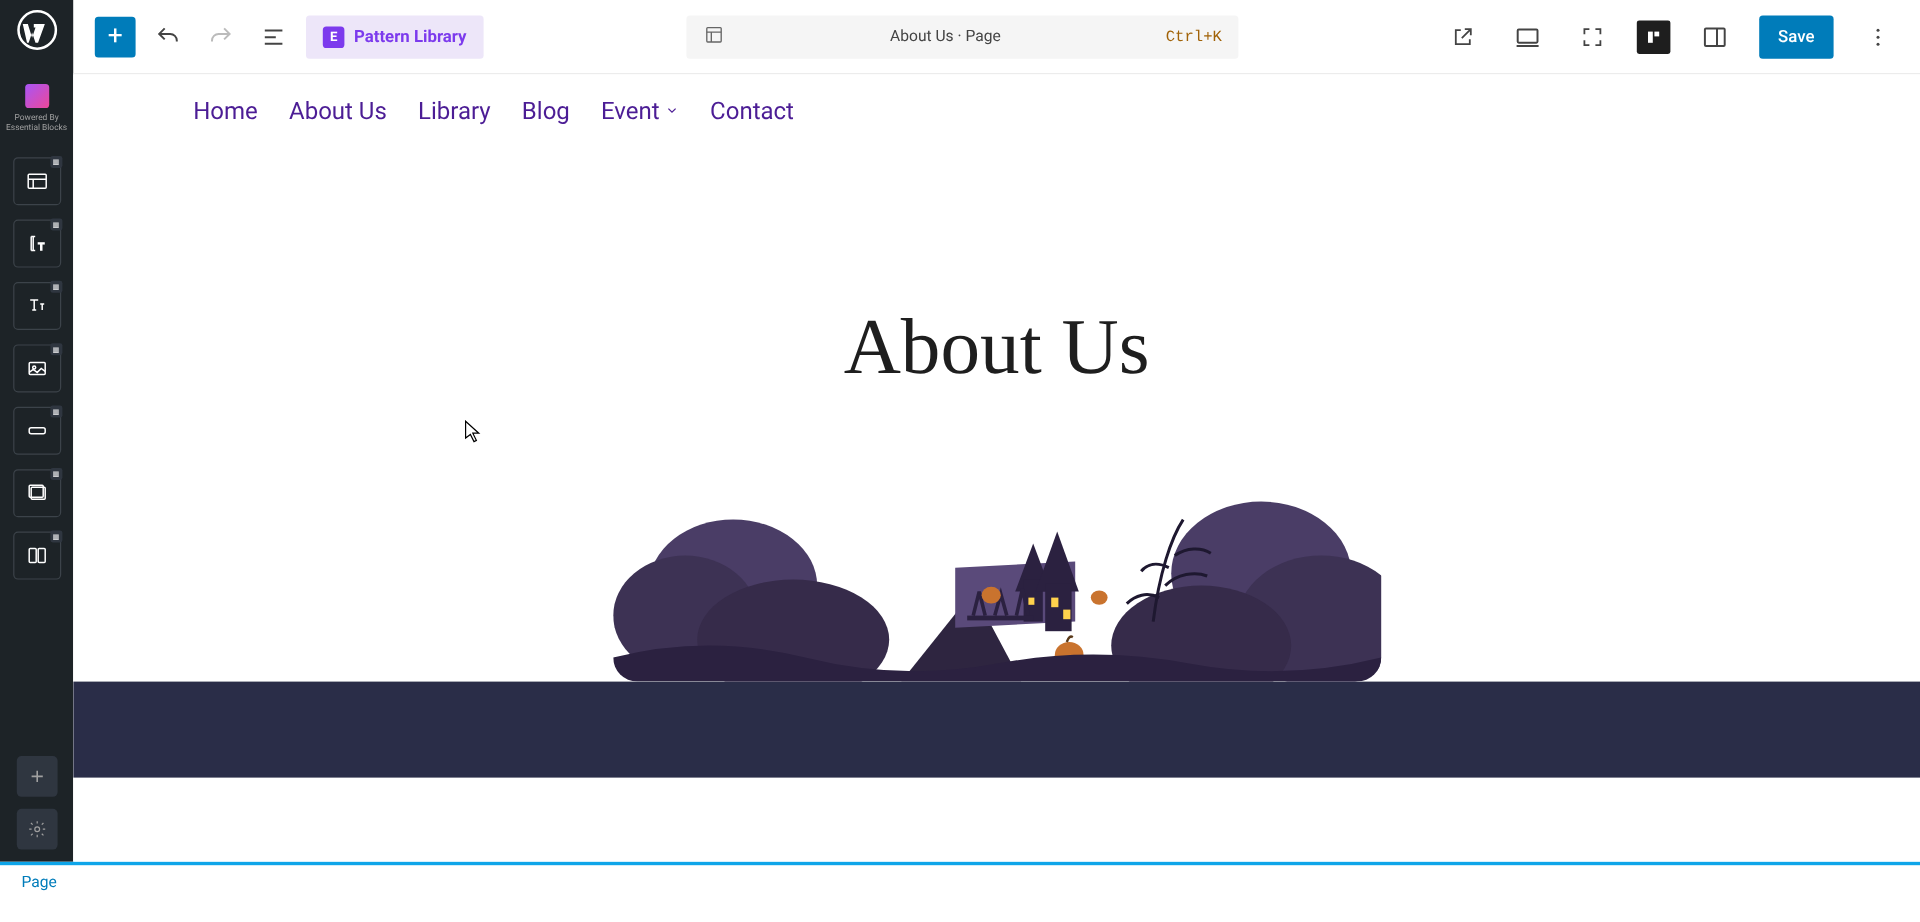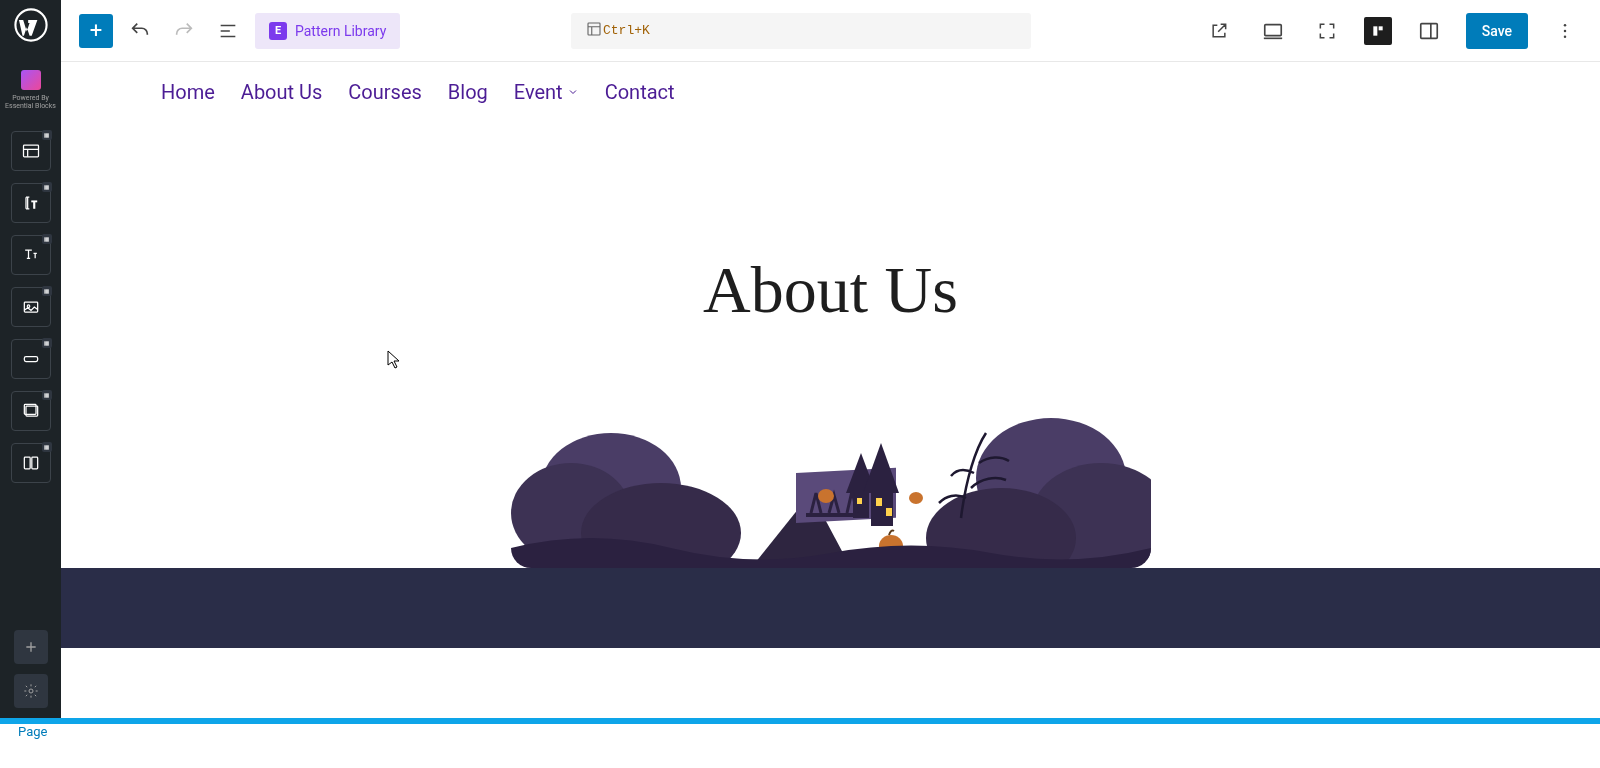--- a/index.html
+++ b/index.html
@@ -14,21 +14,21 @@
 .side-btn .corner{position:absolute;top:-2px;right:-2px;width:10px;height:10px;background:#2f3640;border-radius:2px;font-size:6px;display:flex;align-items:center;justify-content:center;}
 .side-spacer{flex:1;}
 .side-bot{width:34px;height:34px;background:#2f3640;border-radius:4px;display:flex;align-items:center;justify-content:center;color:#a0a0a0;margin-bottom:10px;cursor:pointer;}
 .main{flex:1;display:flex;flex-direction:column;}
 .toolbar{height:62px;border-bottom:1px solid #e8e8e8;display:flex;align-items:center;padding:0 18px;gap:10px;}
 .btn-add{width:34px;height:34px;background:#007cba;color:#fff;border-radius:3px;display:flex;align-items:center;justify-content:center;font-size:22px;cursor:pointer;}
 .icon-btn{width:34px;height:34px;display:flex;align-items:center;justify-content:center;color:#444;cursor:pointer;}
 .icon-btn.dis{color:#bbb;}
 .pattern-lib{height:36px;background:#ede6f9;border-radius:3px;display:flex;align-items:center;padding:0 14px;gap:8px;cursor:pointer;}
 .pl-icon{width:18px;height:18px;background:#7c3aed;border-radius:3px;display:flex;align-items:center;justify-content:center;color:#fff;font-size:11px;font-weight:bold;}
-.pl-text{color:#7c3aed;font-size:14px;font-weight:400;}
+.pl-text{color:#7c3aed;font-size:14px;font-weight:700;}
 .center-bar{flex:1;display:flex;justify-content:center;}
 .doc-info{width:460px;height:36px;background:#f5f5f5;border-radius:3px;display:flex;align-items:center;padding:0 14px;cursor:pointer;}
 .doc-icon{color:#666;}
 .doc-title{flex:1;text-align:center;font-size:13px;color:#444;}
 .doc-short{font-size:13px;color:#a16207;font-family:Liberation Mono, monospace;}
 .right-tools{display:flex;align-items:center;gap:20px;}
 .save-btn{height:36px;background:#007cba;color:#fff;border:none;border-radius:3px;padding:0 16px;font-size:14px;font-weight:500;cursor:pointer;}
 .canvas{flex:1;overflow-y:auto;position:relative;background:#fff;}
 .canvas::-webkit-scrollbar{width:15px;}
 .canvas::-webkit-scrollbar-track{background:#f8f8f8;}
@@ -37,21 +37,21 @@
 .brand{display:flex;align-items:center;gap:24px;}
 .logo-ph{width:62px;height:50px;background:repeating-linear-gradient(45deg,#fff,#fff 6px,#e0e0e0 6px,#e0e0e0 7px);border:1px solid #e0e0e0;}
 .brand-name{font-size:22px;font-weight:600;color:#1e1e1e;}
 .nav{display:flex;gap:26px;align-items:center;}
 .nav-item{font-size:20px;color:#4c1d95;cursor:pointer;display:flex;align-items:center;gap:4px;}
 .hero{text-align:center;padding:130px 0 0;}
 .hero-title{font-family:Georgia,serif;font-size:66px;color:#1e1e1e;font-weight:400;}
 .illus{width:640px;height:170px;margin:70px auto 0;position:relative;}
 .illus svg{width:100%;height:100%;}
 .dark-band{height:80px;background:#2a2d48;margin-top:0;}
-.bottom-bar{height:32px;border-top:6px solid #0ea5e9;display:flex;align-items:flex-start;padding:0 18px;}
+.bottom-bar{height:32px;border-top:3px solid #0ea5e9;display:flex;align-items:center;padding:0 18px;}
 .crumb{font-size:13px;color:#007cba;cursor:pointer;}
 .cursor{position:absolute;left:326px;top:288px;pointer-events:none;}
 </style>
 </head>
 <body>
 
 <div class="app">
   <div class="wp-bar">
     <div class="wp-logo">
       <svg viewBox="0 0 24 24" fill="#fff">
@@ -147,20 +147,21 @@
       <div class="pattern-lib">
         <div class="pl-icon">E</div>
         <span class="pl-text">Pattern Library</span>
       </div>
       <div class="center-bar">
         <div class="doc-info">
           <span class="doc-icon"><svg width="18" height="18" viewBox="0 0 24 24" fill="none" stroke="currentColor" stroke-width="1.5">
                 <rect x="4" y="4" width="16" height="16" rx="1"></rect>
                 <path d="M4 9h16M9 9v11"></path>
               </svg></span>
+          <span class="doc-title">About Us · Page</span>
           <span class="doc-short">Ctrl+K</span>
         </div>
       </div>
       <div class="right-tools">
         <div class="icon-btn">
             <svg width="20" height="20" viewBox="0 0 24 24" fill="none" stroke="currentColor" stroke-width="1.8">
               <path d="M14 4h6v6M20 4l-9 9M19 14v5H5V5h5"></path>
             </svg>
           </div>
         <div class="icon-btn">
@@ -195,21 +196,21 @@
             </svg>
           </div>
       </div>
     </div>
 
     <div class="canvas">
       <div class="page-header">
         <div class="nav">
           <div class="nav-item">Home</div>
           <div class="nav-item">About Us</div>
-          <div class="nav-item">Courses</div>
+          <div class="nav-item">Library</div>
           <div class="nav-item">Blog</div>
           <div class="nav-item">
               <span>Event</span>
               <svg width="12" height="12" viewBox="0 0 24 24" fill="none" stroke="currentColor" stroke-width="2">
                 <path d="M6 9l6 6 6-6"></path>
               </svg>
             </div>
           <div class="nav-item">Contact</div>
         </div>
       </div>

